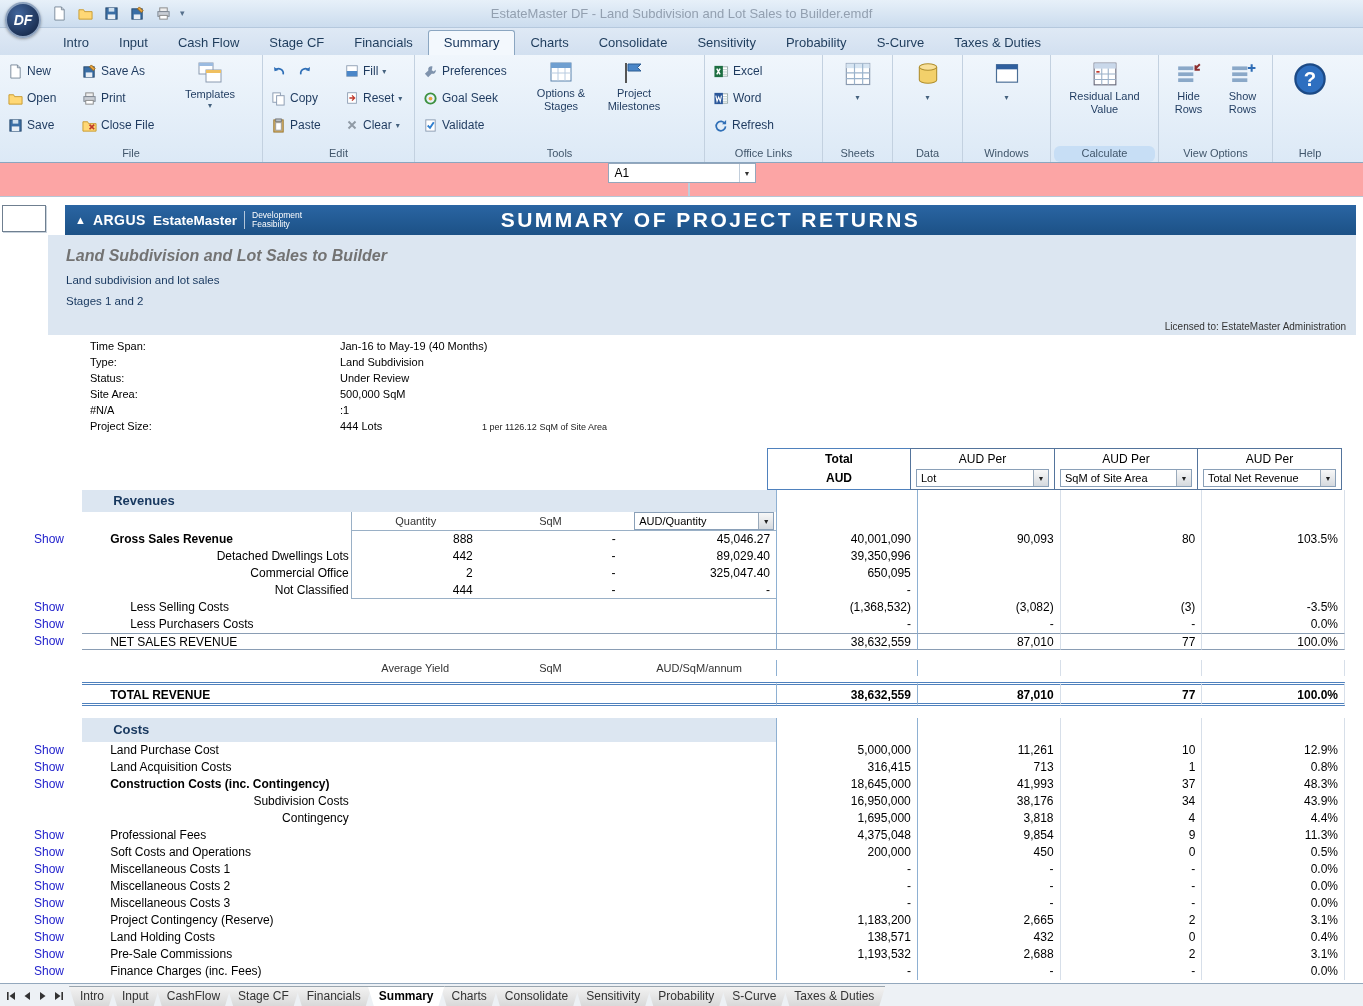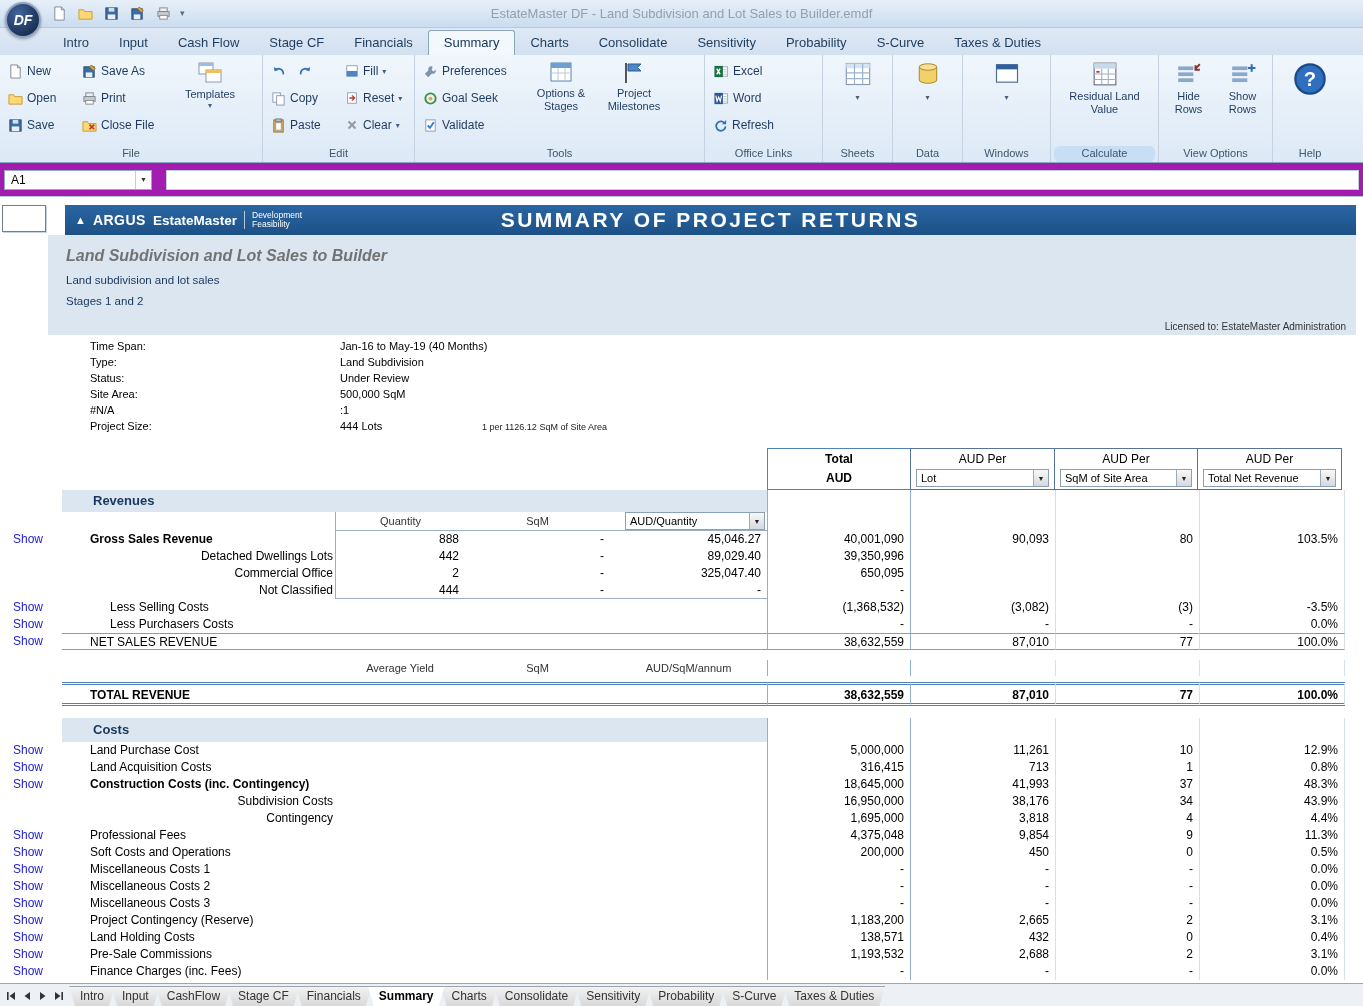--- a/index.html
+++ b/index.html
@@ -37,22 +37,22 @@
   .btnrow { display:flex; gap:3px; }
   .rbtn-s { display:flex; align-items:center; gap:4px; height:24px; padding:0 5px; border-radius:3px;
     font-size:12px; color:#1e3a5f; white-space:nowrap; }
   .rbtn-i { display:flex; align-items:center; justify-content:center; width:24px; height:24px; border-radius:3px; }
   .rbtn-l { display:flex; flex-direction:column; align-items:center; width:64px; padding-top:4px;
     font-size:11px; color:#1e3a5f; text-align:center; line-height:13px; height:86px; }
   .rbtn-l .lbl { margin-top:3px; }
   .caret { font-size:8px; color:#44617e; line-height:9px; }
 
   
-  .fbar { height:34px; background:#a21caf; border-bottom:1px solid #b6c6d6; display:flex;
-    align-items:center; padding:0 4px; }
+  .fbar { height:34px; background:#fca5a5; border-bottom:1px solid #b6c6d6; display:flex;
+    align-items:center; padding:0 4px;flex-direction:column; }
   .namebox { width:148px; height:20px; background:#fff; border:1px solid #94a7bc; display:flex;
     align-items:center; font-size:12px; color:#000; }
   .namebox .nb-text { flex:1; padding-left:6px; }
   .namebox .nb-arrow { width:16px; height:100%; display:flex; align-items:center; justify-content:center;
     font-size:7px; color:#333; border-left:1px solid #c2cedb; }
   .finput { flex:1; height:20px; background:#fff; border:1px solid #c0ccd9; margin-left:14px; }
 
   
   .sheet { position:relative; height:786px; background:#fff; overflow:hidden; }
   .corner-cell { position:absolute; left:2px; top:8px; width:44px; height:27px; background:#fff;
@@ -89,21 +89,21 @@
   .vh-total .vh-top, .vh-total .vh-bottom { font-weight:bold; text-align:center; }
   .vh-total .vh-bottom { height:18px; line-height:18px; }
   .dropdown { display:flex; align-items:center; background:#fff; border:1px solid #8aa0b8; height:18px;
     font-size:11px; }
   .dd-text { flex:1; padding-left:4px; white-space:nowrap; overflow:hidden; }
   .dd-btn { width:15px; height:100%; display:flex; align-items:center; justify-content:center;
     font-size:7px; color:#222; background:linear-gradient(#f8f8f8,#d5d9de); border-left:1px solid #9aaabb; }
 
   .trow { display:flex; height:17px; line-height:17px; }
   .cell { overflow:hidden; white-space:nowrap; }
-  .c-show { width:62px; padding-left:13px; font-size:12px; }
+  .c-show { width:62px; padding-left:13px; font-size:12px;margin-left:21px; }
   .show-link { color:#2222cc; cursor:pointer; }
   .c-label { width:273px; padding-left:28px; }
   .c-qty { width:130px; } .c-sqm { width:145px; } .c-aud { width:157px; }
   .c-total { width:144px; border-left:1px solid #8eb0d2; border-right:1px solid #8eb0d2; }
   .c-lot { width:145px; border-right:1px solid #d7dfe9; }
   .c-psqm { width:144px; border-right:1px solid #d7dfe9; }
   .c-pct { width:145px; border-right:1px solid #d7dfe9; }
   .num { text-align:right; padding-right:6px; }
   .trow.bold .c-label { font-weight:bold; }
   .trow.sub .c-label { text-align:right; padding-right:2px; padding-left:0; }

